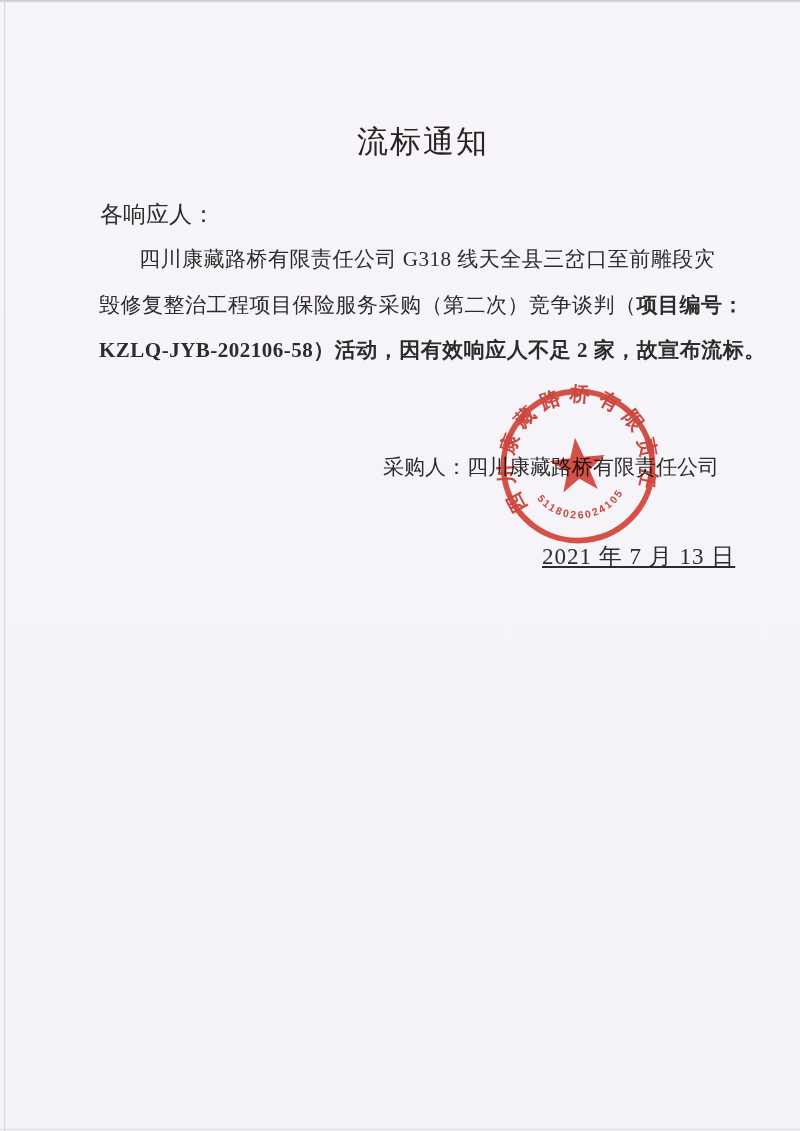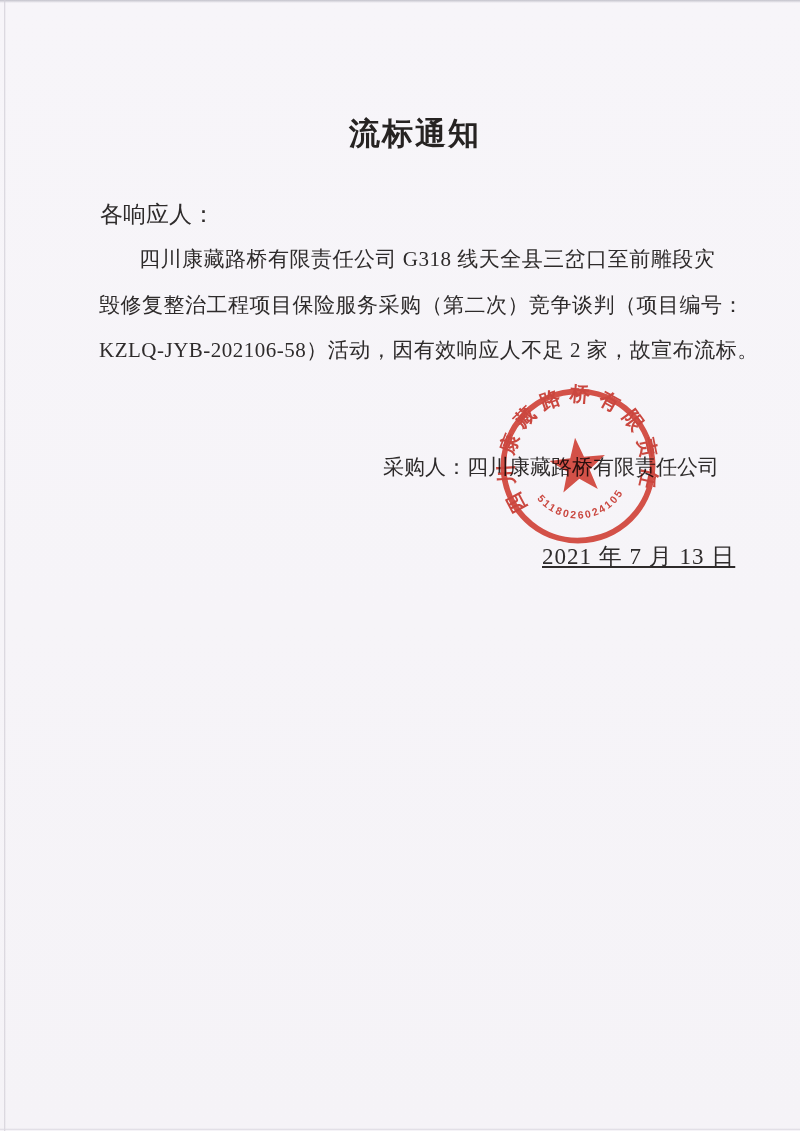--- a/index.html
+++ b/index.html
@@ -14,29 +14,29 @@
   }
   .edge-top{position:absolute;left:0;top:0;width:100%;height:3px;
     background:linear-gradient(180deg,#c3c2cb,rgba(195,194,203,0));}
   .edge-left{position:absolute;left:4px;top:0;width:2px;height:100%;
     background:linear-gradient(90deg,#d3d0d8,rgba(211,208,216,0));}
   .edge-bottom{position:absolute;left:0;bottom:1px;width:100%;height:2px;
     background:linear-gradient(0deg,#dcd9e1,rgba(220,217,225,0));}
 
   .title{
     position:absolute;left:411px;top:109px;transform:translateX(-50%);
-    margin:4px;font-size:31px;font-weight:700;letter-spacing:2px;white-space:nowrap;
+    margin:12px;font-size:31px;font-weight:400;letter-spacing:2px;white-space:nowrap;
     color:#262322;
   }
   .salutation{position:absolute;left:100px;top:199px;font-size:23px;white-space:nowrap;}
   .body-line{position:absolute;font-size:21px;white-space:nowrap;letter-spacing:0.5px;}
   .line1{left:139px;top:245px;}
   .line2{left:99px;top:291px;}
   .line3{left:99px;top:336px;text-align:right;}
-  .bold{font-weight:400;}
+  .bold{font-weight:700;}
   .purchaser{position:absolute;left:383px;top:453px;font-size:21px;white-space:nowrap;}
   .date{position:absolute;left:542px;top:541px;font-size:23px;letter-spacing:1px;white-space:nowrap;text-decoration:underline;}
 
   .seal{
     position:absolute;left:473px;top:361px;width:210px;height:210px;
     transform:rotate(-6deg);
     mix-blend-mode:multiply;
     opacity:0.92;
     pointer-events:none;
   }

